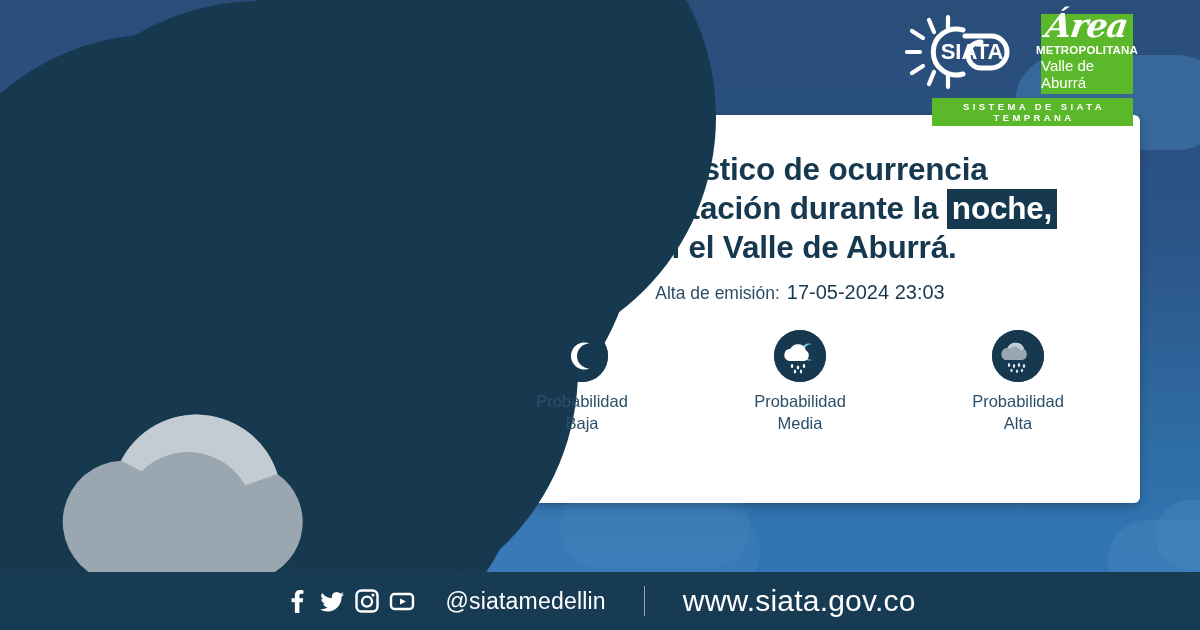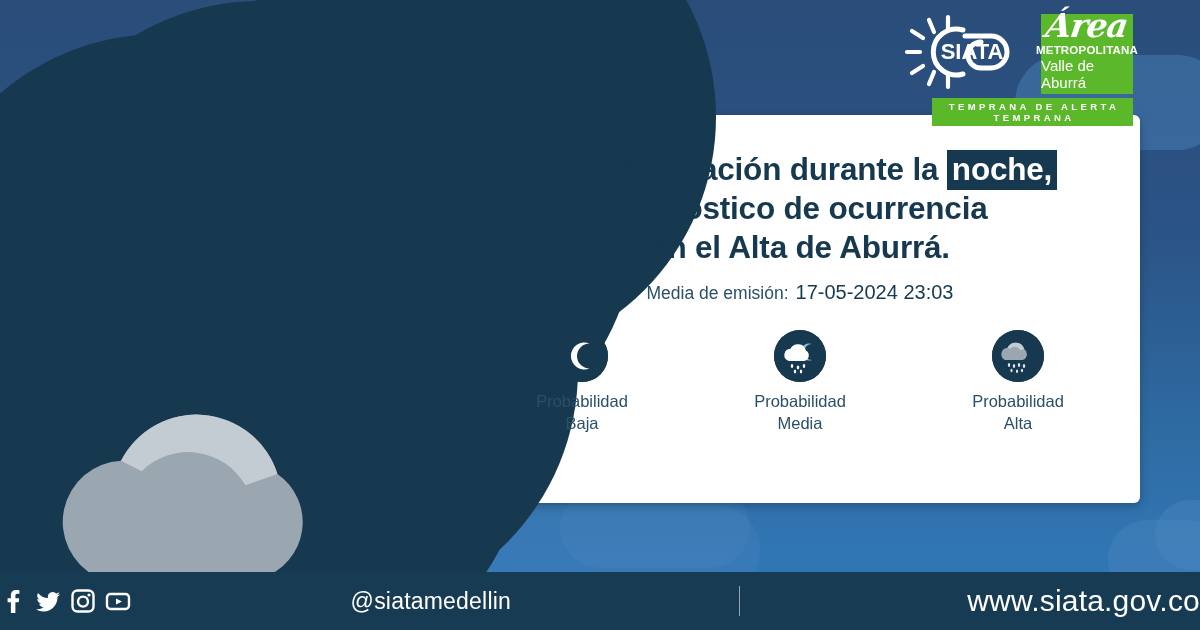--- a/index.html
+++ b/index.html
@@ -95,21 +95,21 @@
   }
   .leg { width: 150px; display: flex; flex-direction: column; align-items: center; }
   .leg .circ { width: 52px; height: 52px; border-radius: 50%; background: #17394f; display:block; }
   .leg .lbl {
     margin-top: 8px; color: #2b4f68; font-size: 16.5px; line-height: 1.35;
   }
 
   
   #footer {
     position: absolute; left: 0; bottom: 0; width: 1200px; height: 58px;
-    background: #173b53; display: flex; align-items: center; justify-content: space-between;
+    background: #173b53; display: flex; align-items: center; justify-content: center;
     gap: 12px; z-index: 9;
   }
   #socials { display: flex; align-items: center; gap: 9px; }
   #handle { color: #fff; font-size: 23px; margin-left: 18px; letter-spacing: .2px; }
   #divider { width: 1px; height: 30px; background: #ffffff; opacity: .55; margin: 0 26px; }
   #site { color: #fff; font-size: 30px; letter-spacing: .2px; }
 </style>
 </head>
 <body>
 
@@ -145,21 +145,21 @@
           <text x="69" y="45" text-anchor="middle" fill="#ffffff" font-family="Liberation Sans, sans-serif" font-size="22" font-weight="bold">SIATA</text>
         </svg>
       </div>
 
       <div id="area-logo">
         <div id="area-script">Área</div>
         <div id="area-metro">METROPOLITANA</div>
         <div id="area-valle">Valle de Aburrá</div>
       </div>
     </div>
-    <div id="tagline">TEMPRANA DE ALERTA TEMPRANA</div>
+    <div id="tagline">SISTEMA DE SIATA TEMPRANA</div>
   </div>
 
   <div id="card"></div>
 
   <div id="map-wrap">
     <svg viewBox="0 0 490 520" aria-hidden="true">
       <g fill="#b8e8ea" stroke="#17394f" stroke-width="3.2" stroke-linejoin="round" stroke-linecap="round">
 
         <path d="M352 14 L380 5 L400 12 L412 6 L430 16 L446 12 L460 24
               L452 40 L462 52 L450 66 L456 82 L440 92 L420 88 L400 100 L382 96 L366 108
@@ -426,30 +426,30 @@
               <ellipse cx="25" cy="41.2" rx="1.1" ry="1.8"></ellipse>
       <ellipse cx="30" cy="40.5" rx="1.1" ry="1.8"></ellipse>
     </g>
   </svg>
         </div>
       </div>
   </div>
 
   <div id="content">
     <div id="title">
+      <div>Pronóstico de ocurrencia</div>
       <div>
         <span>de precipitación durante la</span>
         <span class="hl">noche,</span>
       </div>
-      <div>Pronóstico de ocurrencia</div>
-      <div>en el Alta de Aburrá.</div>
+      <div>en el Valle de Aburrá.</div>
     </div>
 
     <div id="emision">
-      <span>Media de emisión:</span>
+      <span>Alta de emisión:</span>
       <span class="date">17-05-2024 23:03</span>
     </div>
 
     <div id="legend">
 
       <div class="leg">
         <span class="circ">
           <svg viewBox="0 0 52 52" width="52" height="52">
             <circle cx="26" cy="26" r="26" fill="#17394f"></circle>
             <path d="M33.5 13.5 A13.5 13.5 0 1 0 33.5 38.5 A11 11 0 0 1 33.5 13.5 Z" fill="#ffffff"></path>

